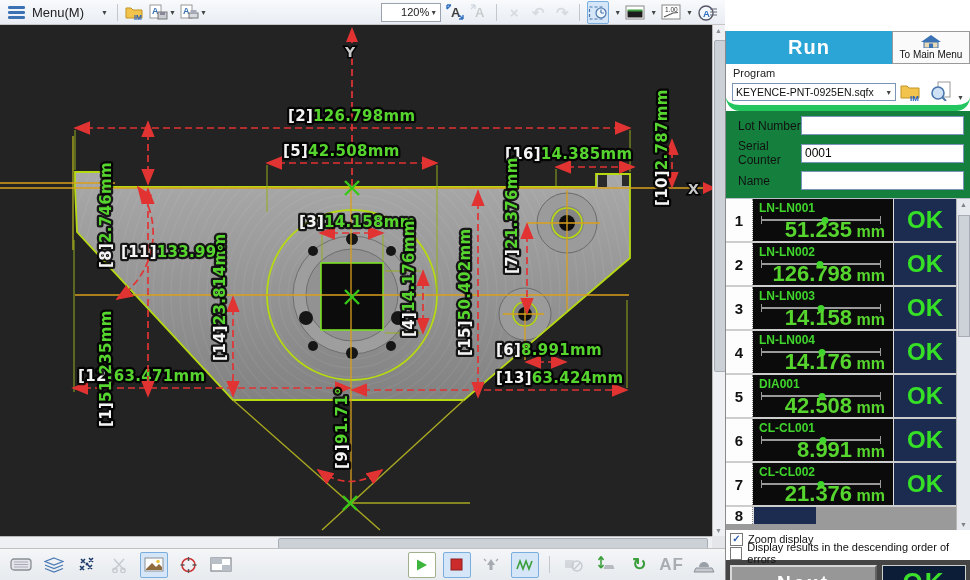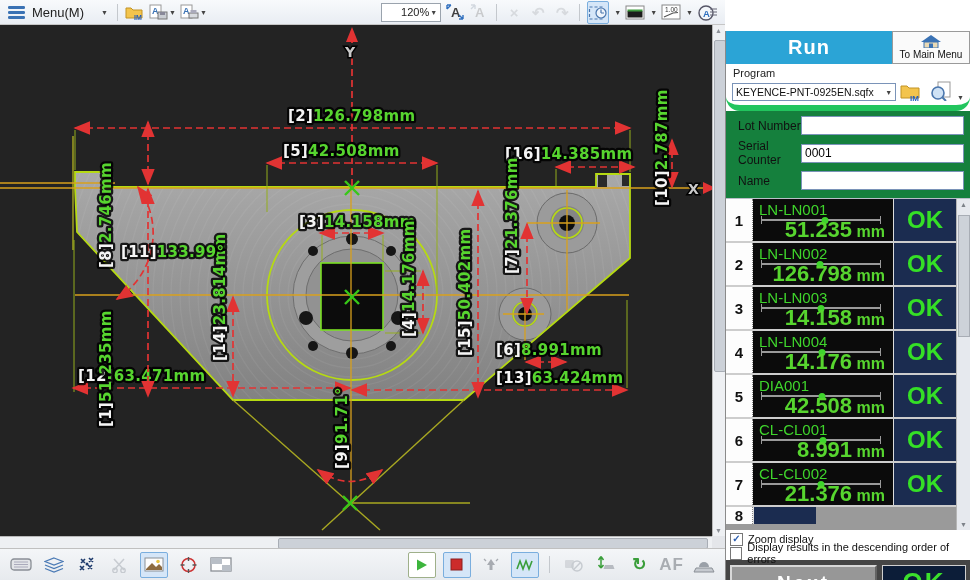--- a/index.html
+++ b/index.html
@@ -61,21 +61,21 @@
   
   .results{position:relative;height:331px;background:#9a9a9a;overflow:hidden;}
   .rscroll{position:absolute;right:0;top:0;width:14px;height:100%;background:#e6e9ee;border-left:1px solid #b5b5b5;box-sizing:border-box;}
   .rscroll .thumb{position:absolute;left:1px;top:16px;width:10px;height:120px;background:#cdd2d9;border:1px solid #a8adb5;}
   .rcaret{position:absolute;left:3px;font-size:7px;color:#7d8289;}
   .rrow{display:flex;height:42px;border-bottom:2px solid #cdcdcd;margin-right:14px;}
   .rrow.partial{height:17px;overflow:hidden;border-bottom:none;}
   .rnum{width:26px;background:#fdfdfd;color:#111;font-size:15px;font-weight:bold;
         display:flex;align-items:center;justify-content:center;border-right:1px dotted #888;}
   .rbody{flex:1;position:relative;background:#0b0b0b;padding:2px 6px;}
-  .rname{color:#3fd52c;font-size:15px;font-weight:normal;}
+  .rname{color:#3fd52c;font-size:12px;font-weight:bold;}
   .rtrack{position:absolute;left:8px;right:12px;top:20px;height:2px;background:#9a9a9a;}
   .rtrack::before,.rtrack::after{content:"";position:absolute;top:-3px;width:1px;height:8px;background:#9a9a9a;}
   .rtrack::before{left:0;} .rtrack::after{right:0;}
   .rdot{position:absolute;top:-2.5px;width:7px;height:7px;border-radius:50%;background:#3fd52c;transform:translateX(-50%);}
   .rval{position:absolute;right:8px;bottom:0px;color:#57d52f;font-size:22px;font-weight:bold;line-height:1;}
   .runit{font-size:16px;font-weight:bold;}
   .rok{width:62px;background:#1b2c50;color:#35e026;font-size:24px;font-weight:bold;
        display:flex;align-items:center;justify-content:center;border-left:1px solid #dcdcdc;}
   
   .checks{height:30px;background:#fff;padding:2px 4px;box-sizing:border-box;}

